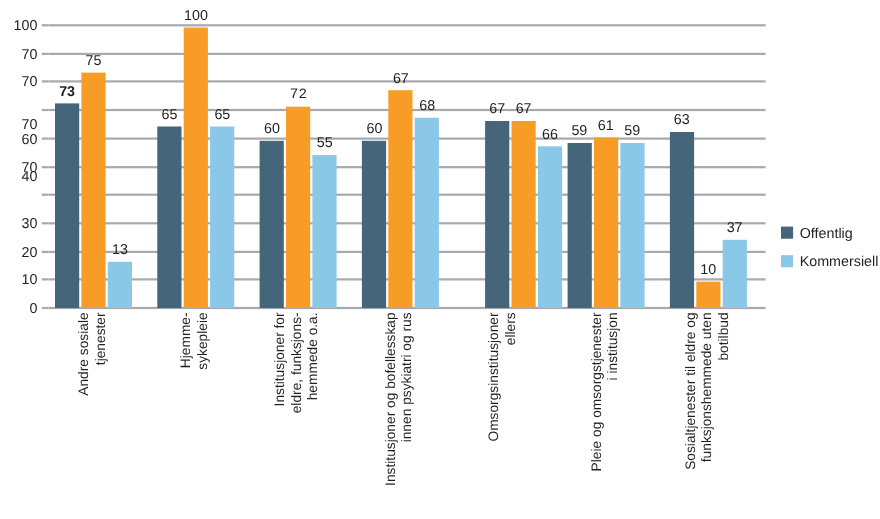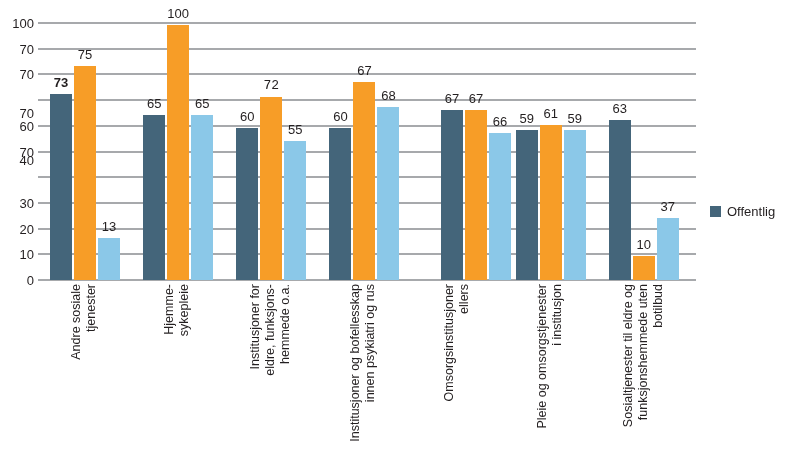--- a/index.html
+++ b/index.html
@@ -296,15 +296,19 @@
           <span class="ln">botilbud</span>
         </div>
       </div>
     </div>
 
   <div class="legend" id="legend">
       <div class="legend-item">
         <span class="legend-swatch" style="background: rgb(68, 101, 122);"></span>
         <span class="legend-text">Offentlig</span>
       </div>
+      <div class="legend-item">
+        <span class="legend-swatch" style="background: rgb(139, 200, 232);"></span>
+        <span class="legend-text">Kommersiell</span>
+      </div>
     </div>
 
 </div>
 
 </body></html>

